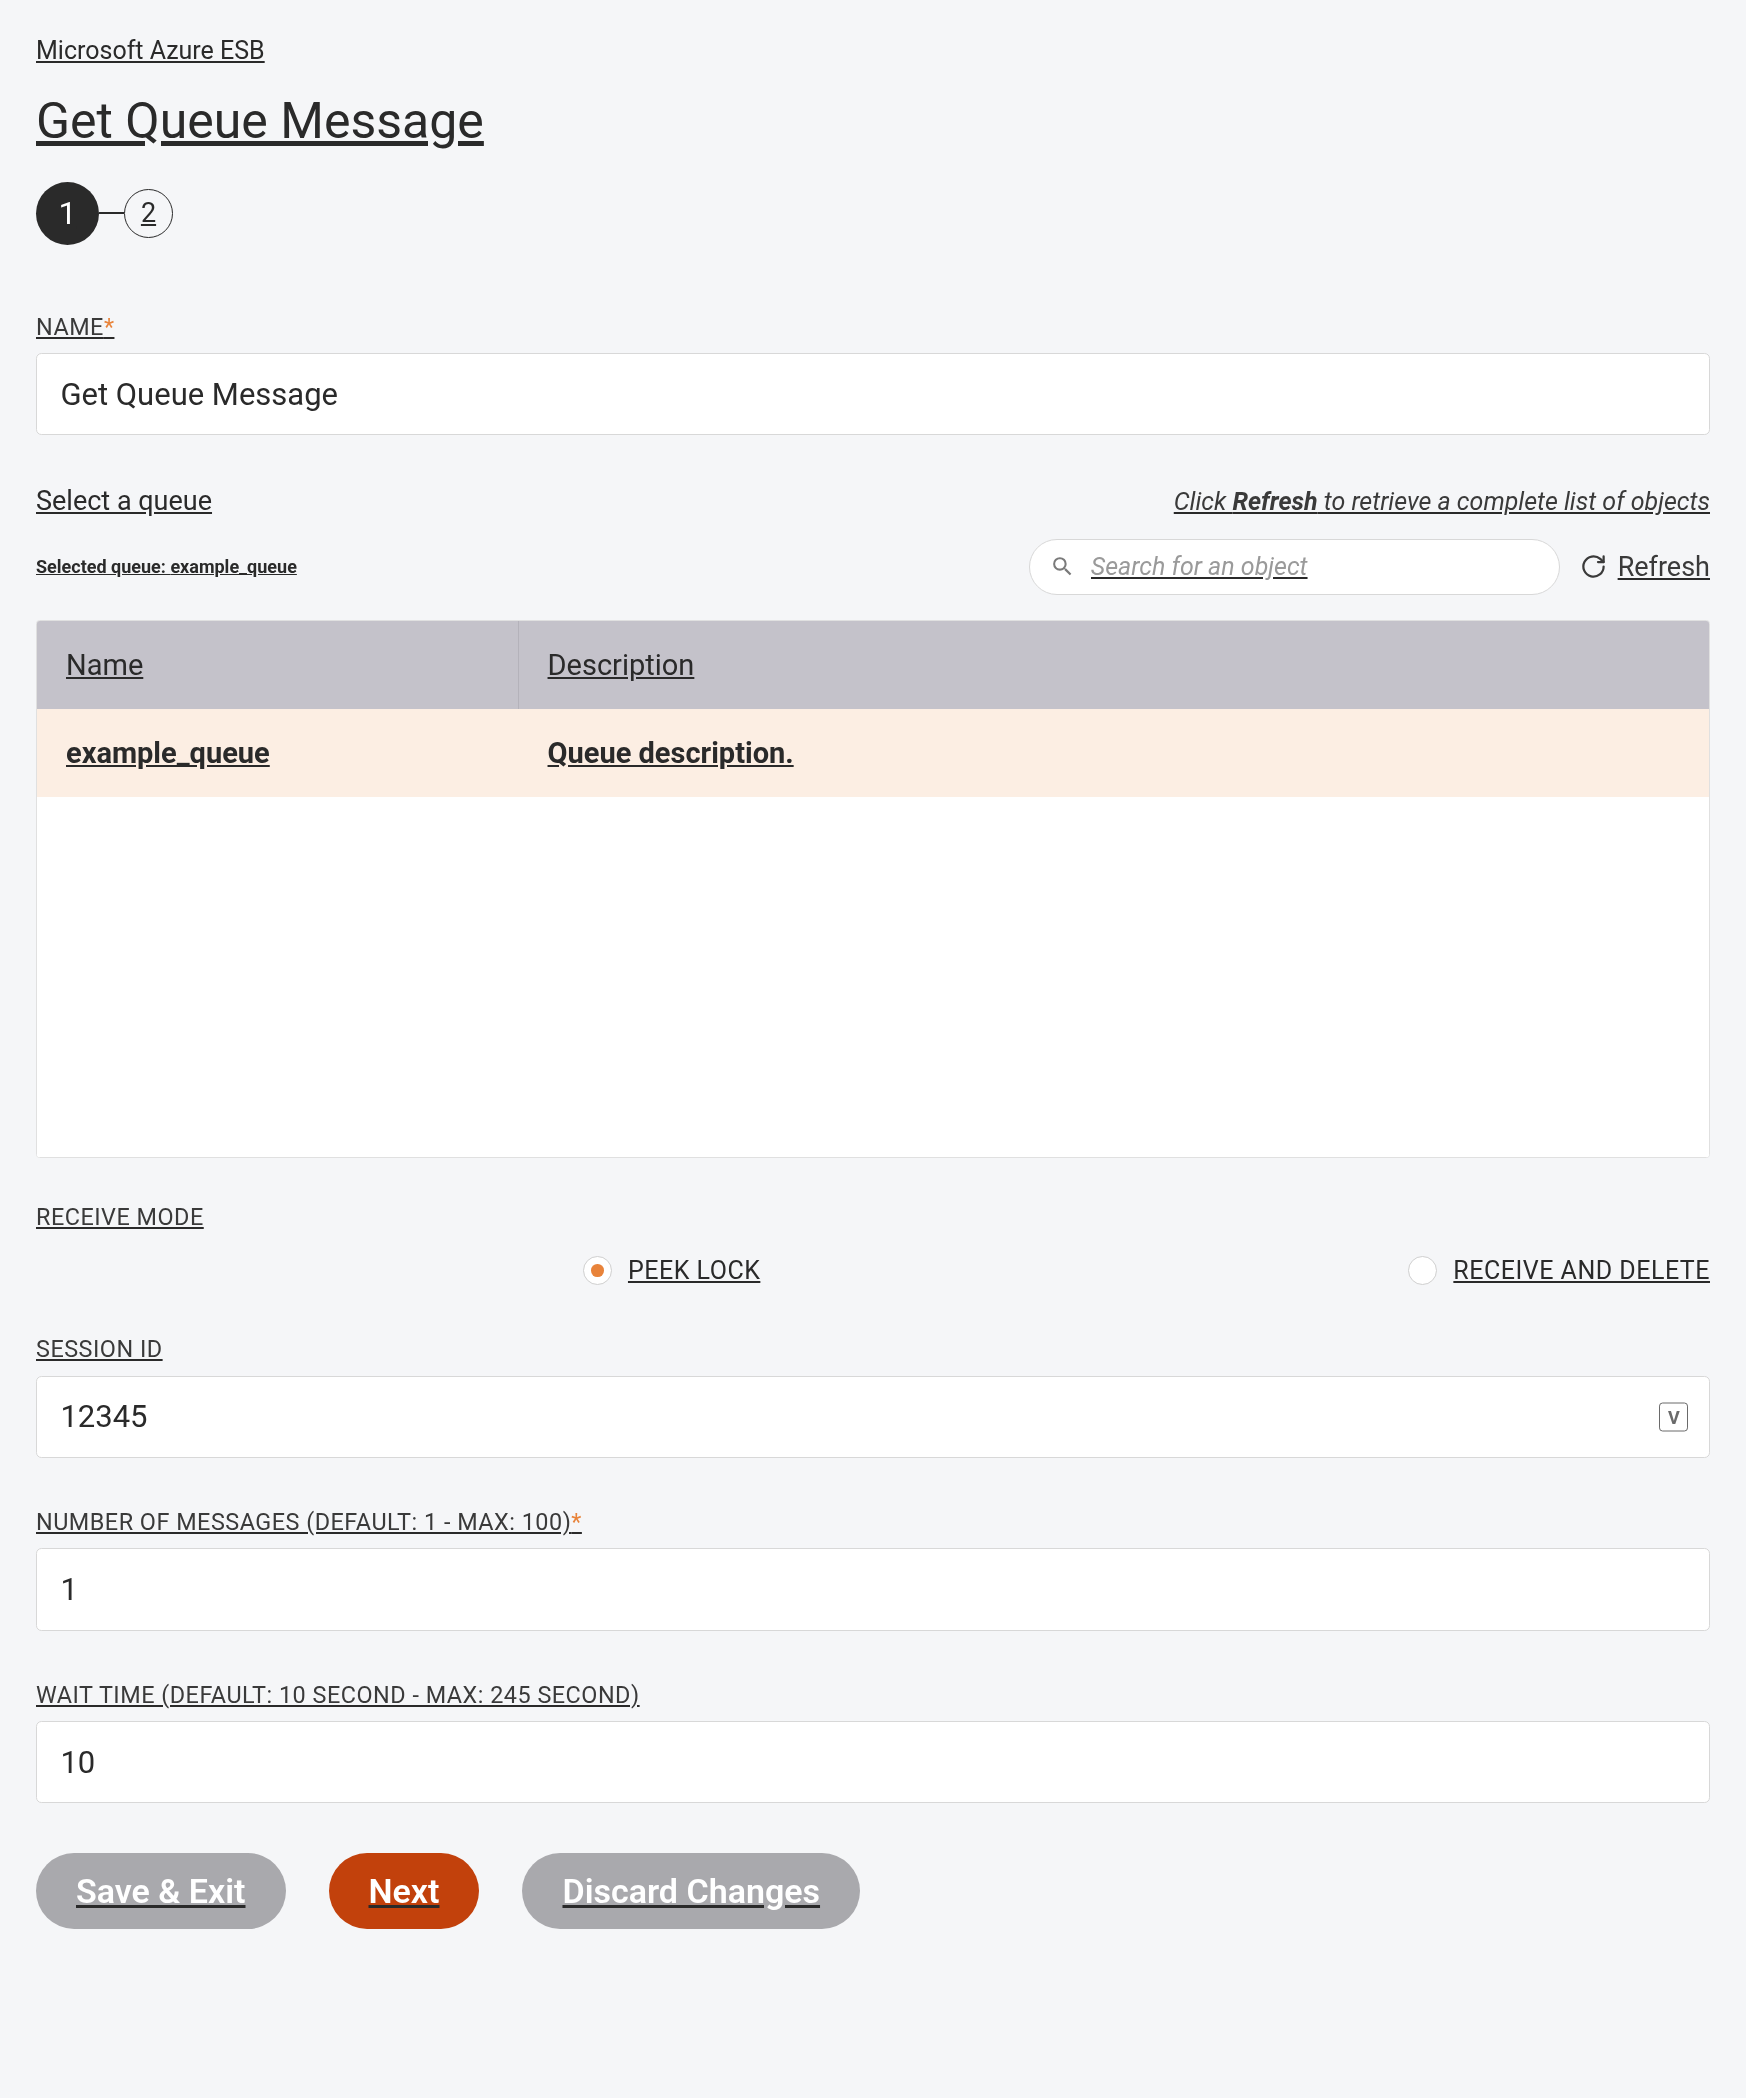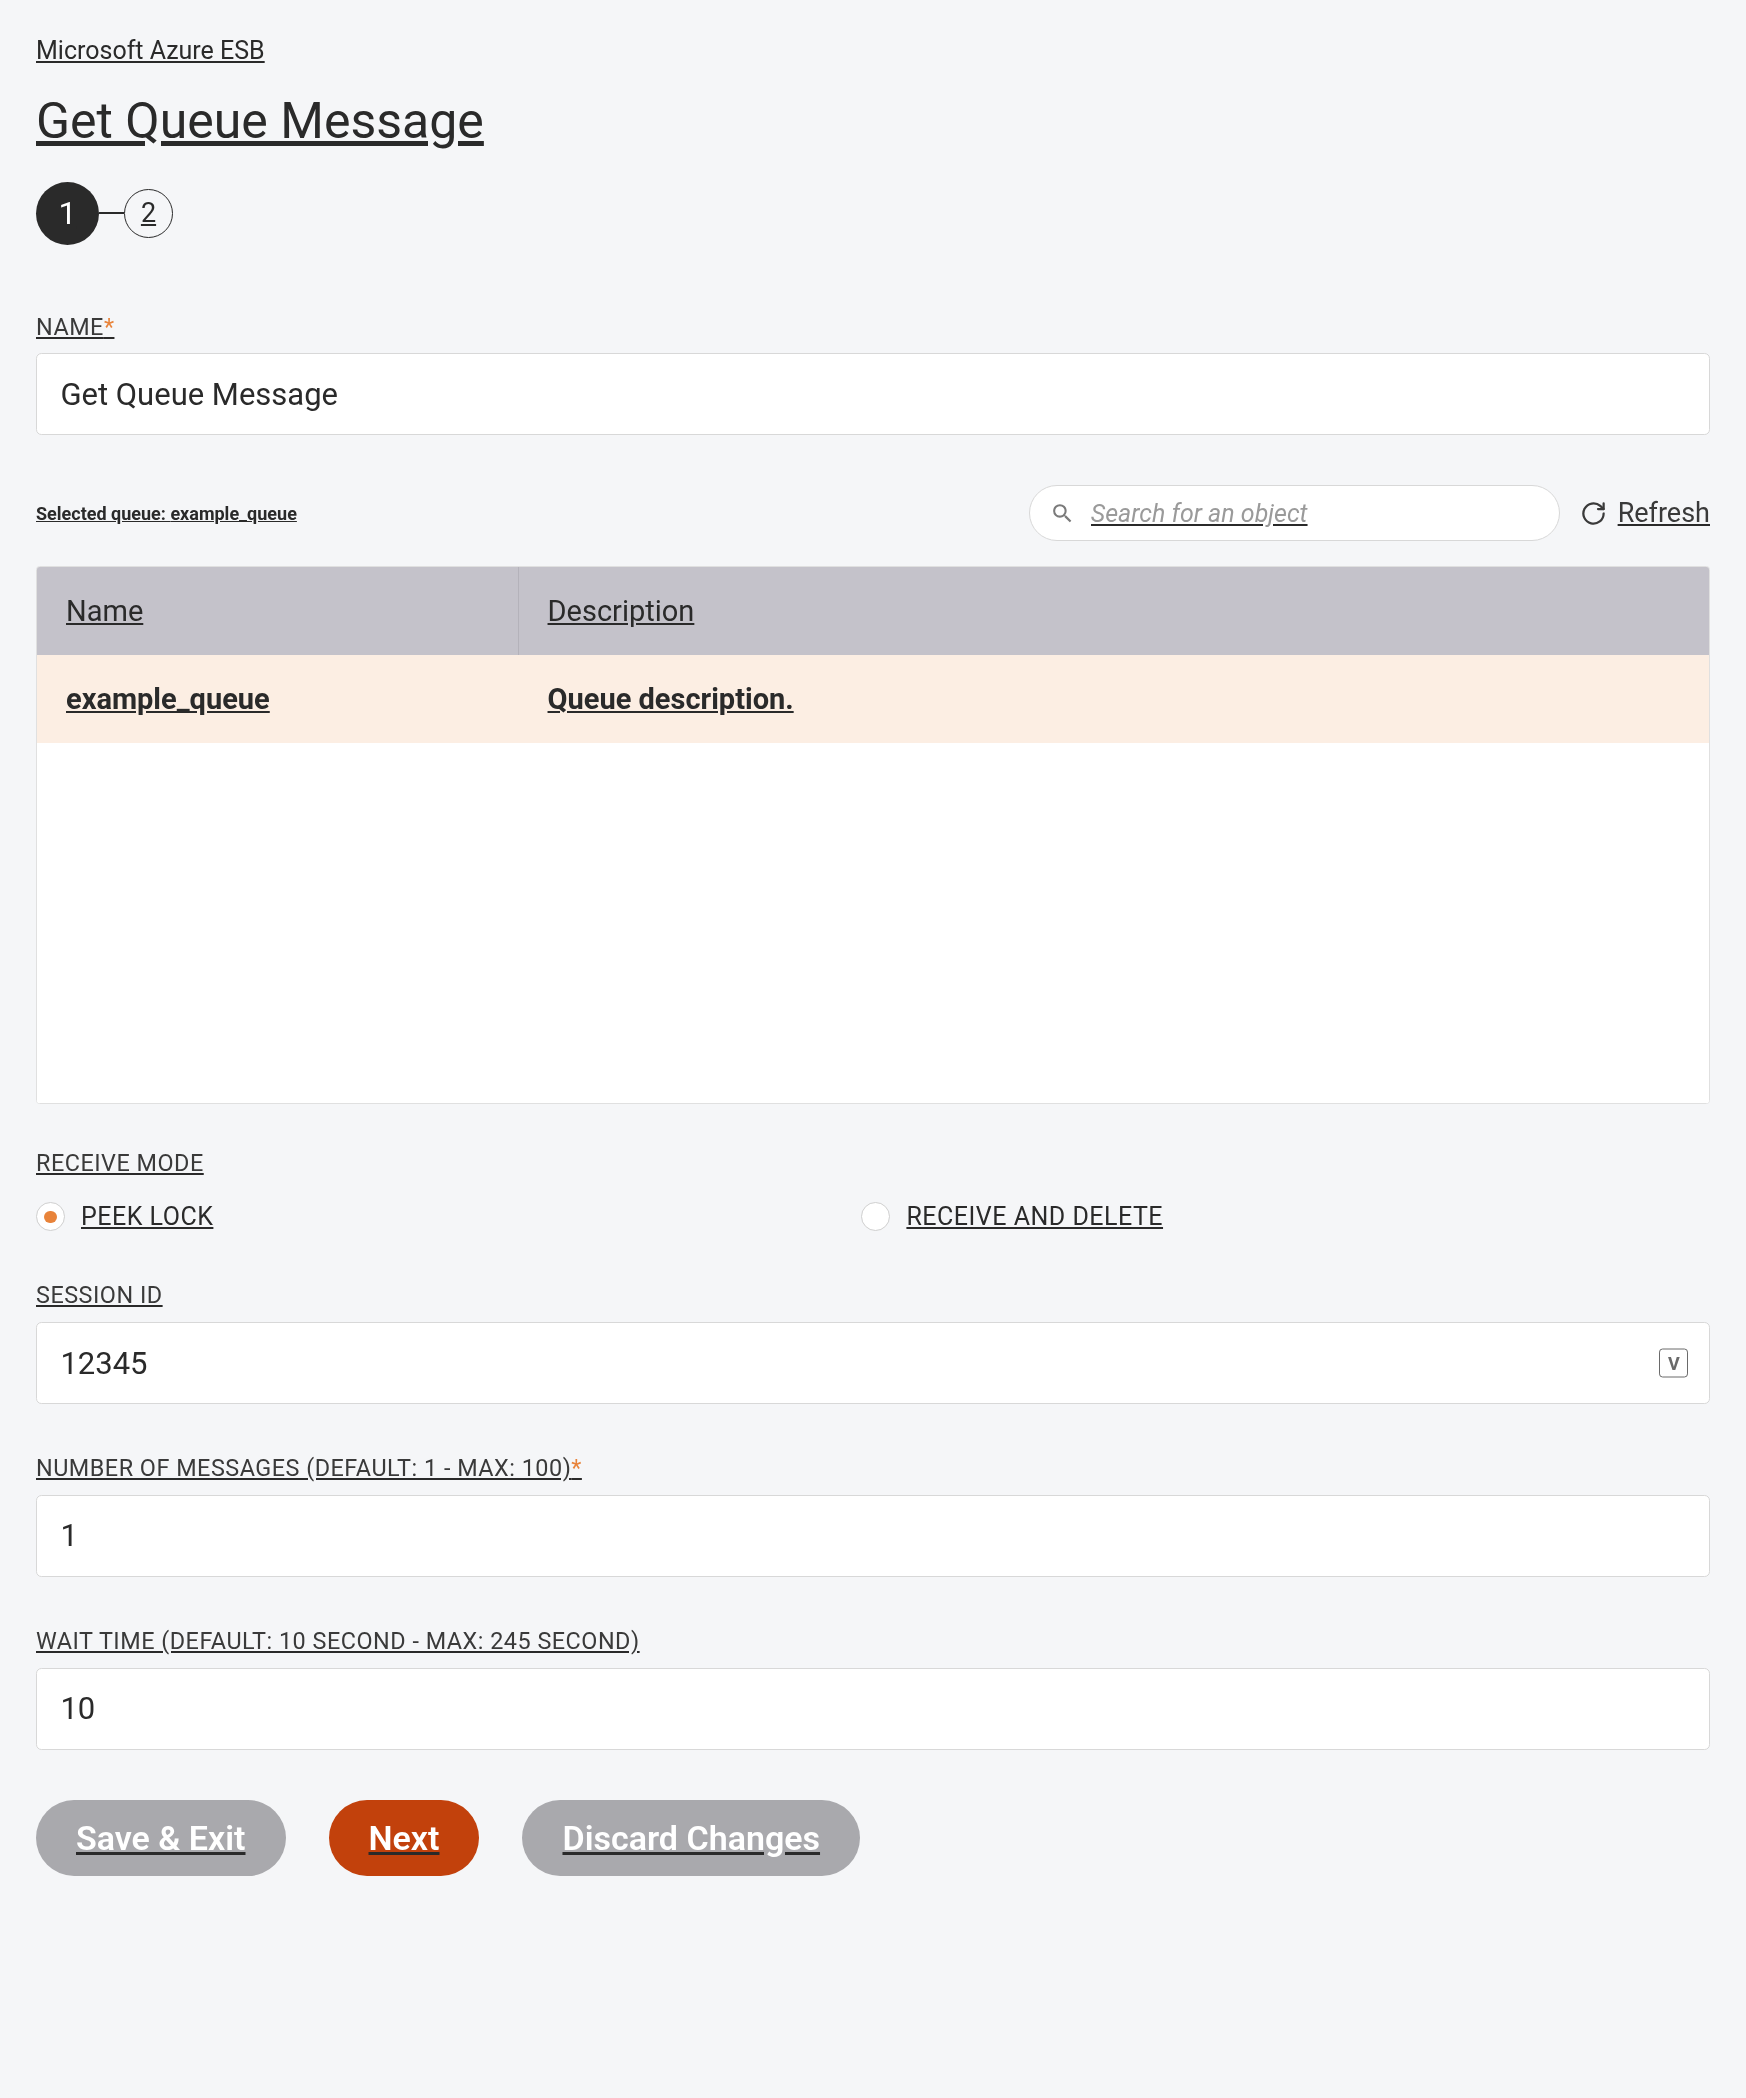--- a/index.html
+++ b/index.html
@@ -187,20 +187,21 @@
   .table-row .td { font-weight: 700; }
   .table-row .col-name { border-right: none; }
   .table-body-spacer {
     height: 360px;
     background: #fff;
   }
   .radio-group {
     display: flex;
     gap: 648px;
     margin-top: 25px;
+    justify-content: flex-end;
   }
   .radio-option {
     display: flex;
     align-items: center;
     gap: 16px;
     cursor: pointer;
   }
   .radio-circle {
     width: 29px;
     height: 29px;
@@ -279,20 +280,26 @@
   
   <div class="form-group">
     <label class="form-label">
       <span>NAME</span><span class="required">*</span>
     </label>
     <input class="form-input" type="text" value="Get Queue Message" style="">
   </div>
 
   
   <div class="queue-section">
+    <div class="queue-top-row">
+      <div class="select-queue-label">Select a queue</div>
+      <div class="refresh-hint">
+        <span>Click </span><b>Refresh</b><span> to retrieve a complete list of objects</span>
+      </div>
+    </div>
     <div class="queue-second-row">
       <div class="selected-queue">
         <span>Selected queue: </span><span>example_queue</span>
       </div>
       <div class="search-refresh-group">
         <div class="search-wrapper">
           <svg class="search-icon" viewBox="0 0 24 24">
               <path d="M15.5 14h-.79l-.28-.27A6.471 6.471 0 0016 9.5 6.5 6.5 0 109.5 16c1.61 0 3.09-.59 4.23-1.57l.27.28v.79l5 4.99L20.49 19l-4.99-5zm-6 0C7.01 14 5 11.99 5 9.5S7.01 5 9.5 5 14 7.01 14 9.5 11.99 14 9.5 14z"></path>
             </svg>
           <input class="search-input" type="text" placeholder="Search for an object" style="">

